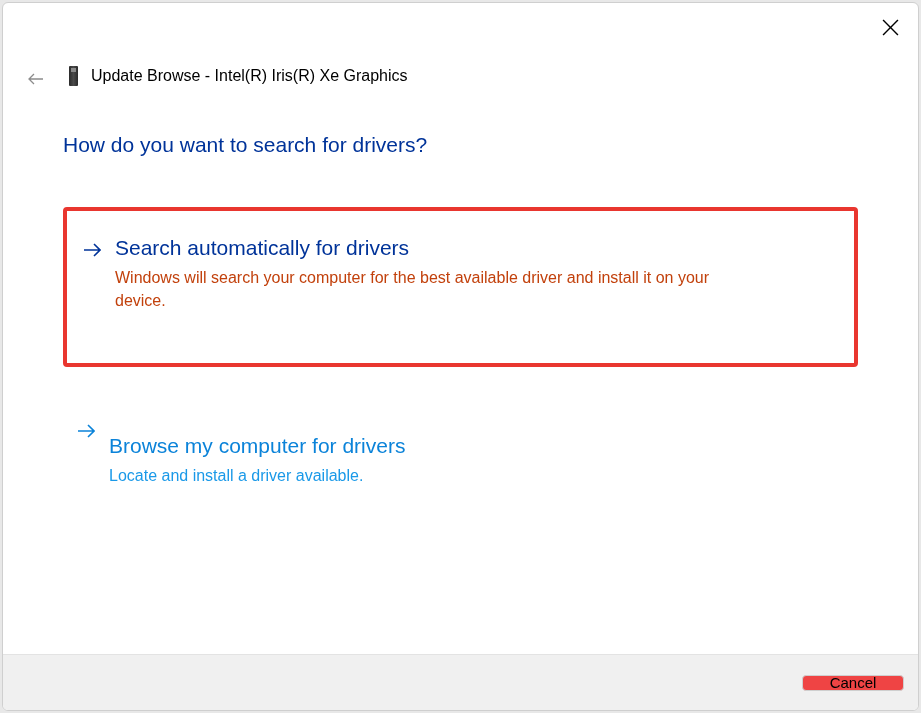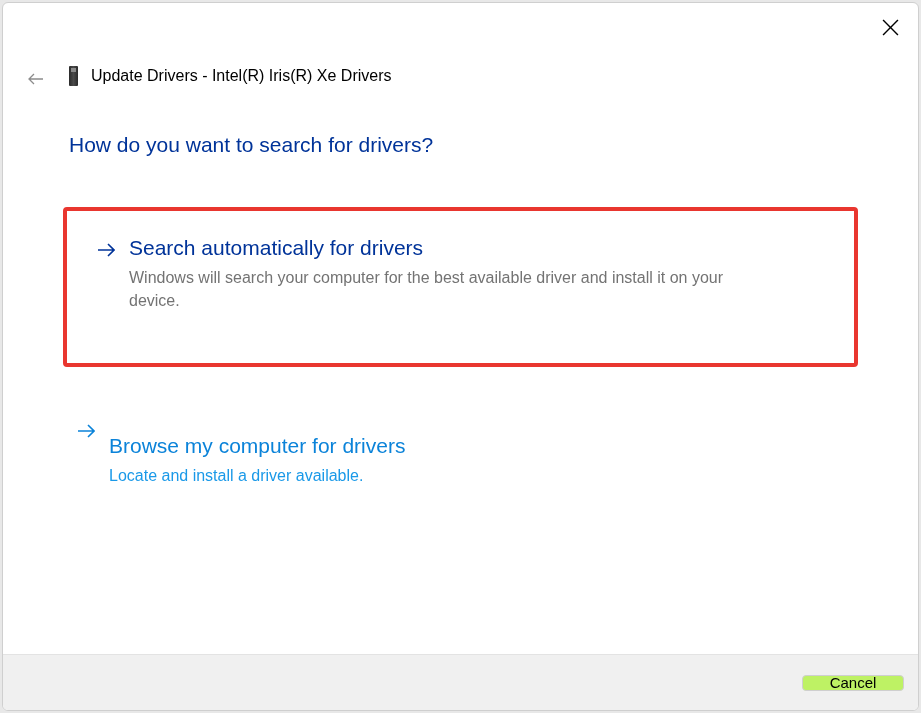--- a/index.html
+++ b/index.html
@@ -97,37 +97,36 @@
       position: absolute;
       top: 130px;
       left: 60px;
       right: 60px;
     }
     .heading {
       font-size: 21px;
       color: #003399;
       font-weight: 400;
       margin-bottom: 50px;
-      margin-left: 6px;
     }
     .options {
       display: flex;
       flex-direction: column;
       gap: 32px;
     }
     .option {
       display: flex;
       gap: 12px;
       padding: 18px 14px 24px 14px;
       cursor: pointer;
     }
     .option.highlighted {
       border: 4px solid #e9362f;
       border-radius: 4px;
-      padding: 24px 14px 50px 30px;
+      padding: 24px 14px 50px 16px;
     }
     .option .arrow {
       flex-shrink: 0;
       width: 20px;
       height: 26px;
       display: flex;
       align-items: center;
       justify-content: flex-start;
       padding-top: 3px;
     }
@@ -144,41 +143,41 @@
       line-height: 1.2;
       margin-bottom: 6px;
     }
     .option .opt-desc {
       font-size: 16px;
       line-height: 1.45;
       max-width: 620px;
     }
     .option.blue-dark .arrow { color: #003399; }
     .option.blue-dark .opt-title { color: #003399; }
-    .option.blue-dark .opt-desc { color: #737373; }
+    .option.blue-dark .opt-desc { color: #c2410c; }
     .option.blue-light .arrow { color: #0b83d9; }
     .option.blue-light .opt-title { color: #0b83d9; margin-top: 16px; }
     .option.blue-light .opt-desc { color: #1a99e8; }
     .footer {
       position: absolute;
       left: 0;
       right: 0;
       bottom: 0;
       height: 56px;
       background: #f0f0f0;
       border-top: 1px solid #e3e3e3;
       display: flex;
       align-items: center;
       justify-content: flex-end;
       padding: 0 14px;
     }
     .cancel-btn {
       width: 102px;
       height: 16px;
-      background: #bef264;
+      background: #ef4444;
       border: 1px solid #cfcfcf;
       border-radius: 4px;
       font-size: 15px;
       color: #000;
       cursor: pointer;
       display: flex;
       align-items: center;
       justify-content: center;
     }
   </style>
@@ -197,21 +196,21 @@
   <div class="back-btn">
     <svg viewBox="0 0 16 16">
       <path d="M15 8 H2 M6 3 L1 8 L6 13" stroke="currentColor" stroke-width="1.3" fill="none"></path>
     </svg>
   </div>
 
   <div class="title-row">
     <div class="device-icon">
       <div class="tower"></div>
     </div>
-    <span class="title-text">Update Drivers - Intel(R) Iris(R) Xe Drivers</span>
+    <span class="title-text">Update Browse - Intel(R) Iris(R) Xe Graphics</span>
   </div>
 
   <div class="content">
     <h1 class="heading">How do you want to search for drivers?</h1>
 
     <div class="options">
 
       <div class="option highlighted blue-dark">
         <div class="arrow">
           <svg viewBox="0 0 18 16">

